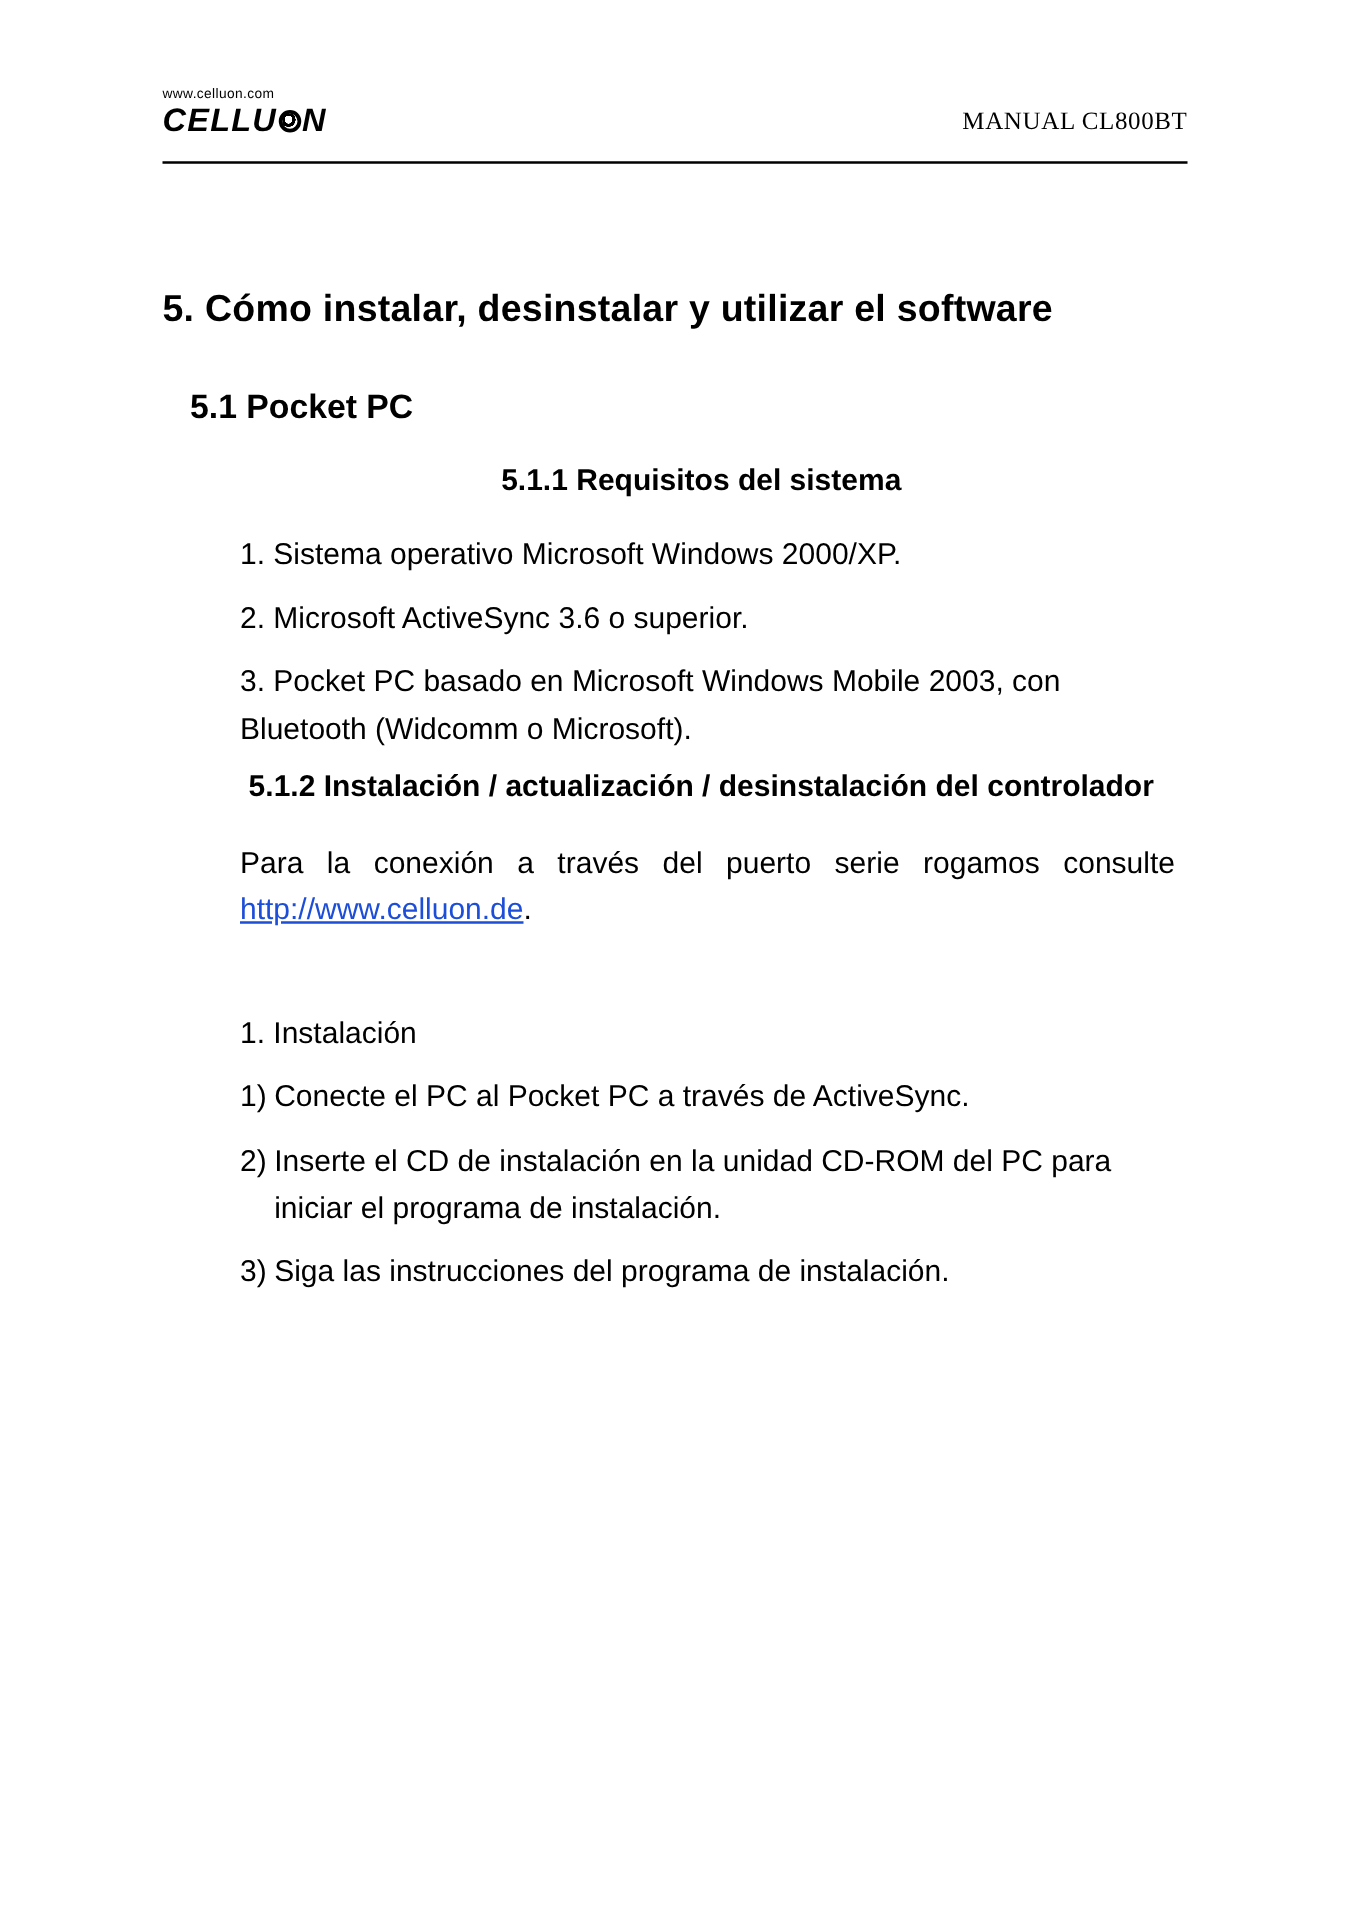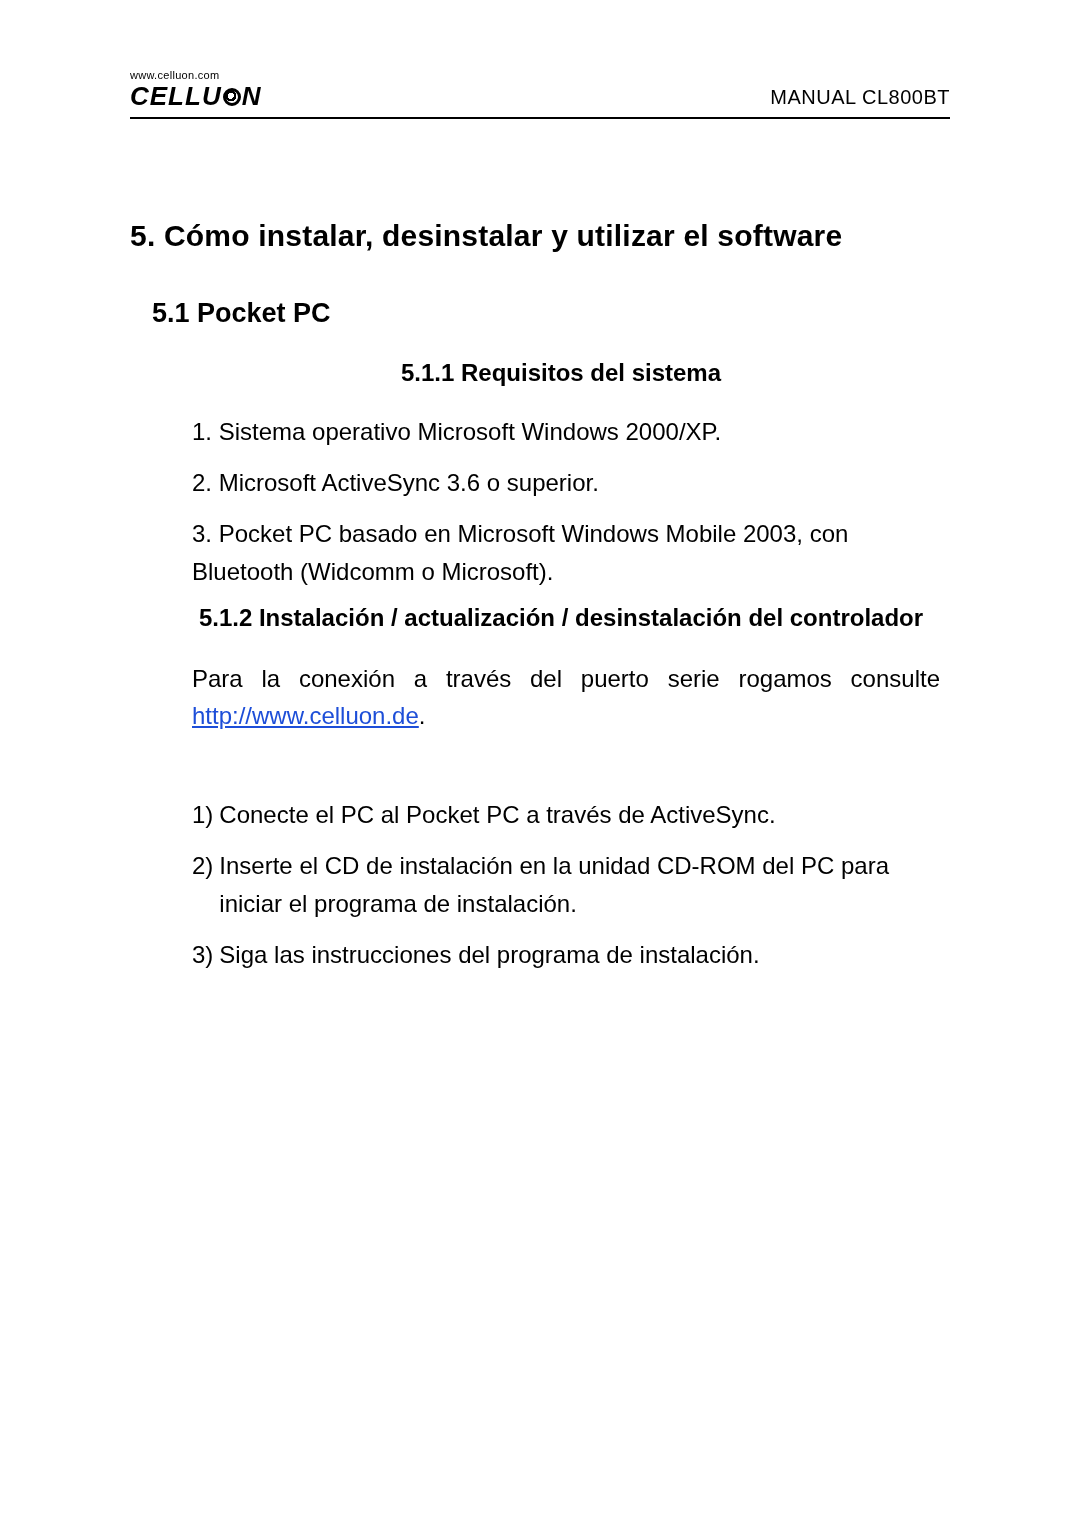--- a/index.html
+++ b/index.html
@@ -18,21 +18,21 @@
     .page {
       padding: 70px 130px 60px 130px;
       height: 100%;
       position: relative;
     }
     .header {
       display: flex;
       justify-content: space-between;
       align-items: flex-end;
       border-bottom: 2px solid #000;
-      padding-bottom: 8px;
+      padding-bottom: 20px;
       margin-bottom: 100px;
     }
     .logo-block {
       display: flex;
       flex-direction: column;
       line-height: 1;
     }
     .logo-url {
       font-size: 11px;
       color: #000;
@@ -54,21 +54,21 @@
       height: 18px;
       border: 3px solid #000;
       border-radius: 50%;
       margin: 0 1px;
       position: relative;
       top: 1px;
       background: radial-gradient(circle at 40% 40%, #fff 0%, #fff 30%, #000 31%, #000 55%, #fff 56%);
     }
     .manual-label {
       font-size: 20px;
-      font-family: Liberation Sans, sans-serif;
+      font-family: Liberation Serif, serif;
       letter-spacing: 0.5px;
     }
     .h1 {
       font-size: 30px;
       font-weight: bold;
       margin-bottom: 42px;
       letter-spacing: 0.2px;
     }
     .h2 {
       font-size: 27px;
@@ -154,20 +154,21 @@
   <div class="body-text">3. Pocket PC basado en Microsoft Windows Mobile 2003, con Bluetooth (Widcomm o Microsoft).</div>
 
   <div class="h3 second">5.1.2 Instalación / actualización / desinstalación del controlador</div>
 
   <div class="body-text justified">
     <span>Para la conexión a través del puerto serie rogamos consulte </span><a class="link" href="#">http://www.celluon.de</a><span>.</span>
   </div>
 
   <div class="spacer-md"></div>
 
+  <div class="body-text">1. Instalación</div>
 
   <div class="install-step">
     <span class="num">1)</span>
     <span class="txt">Conecte el PC al Pocket PC a través de ActiveSync.</span>
   </div>
   <div class="install-step">
     <span class="num">2)</span>
     <span class="txt">Inserte el CD de instalación en la unidad CD-ROM del PC para iniciar el programa de instalación.</span>
   </div>
   <div class="install-step">

